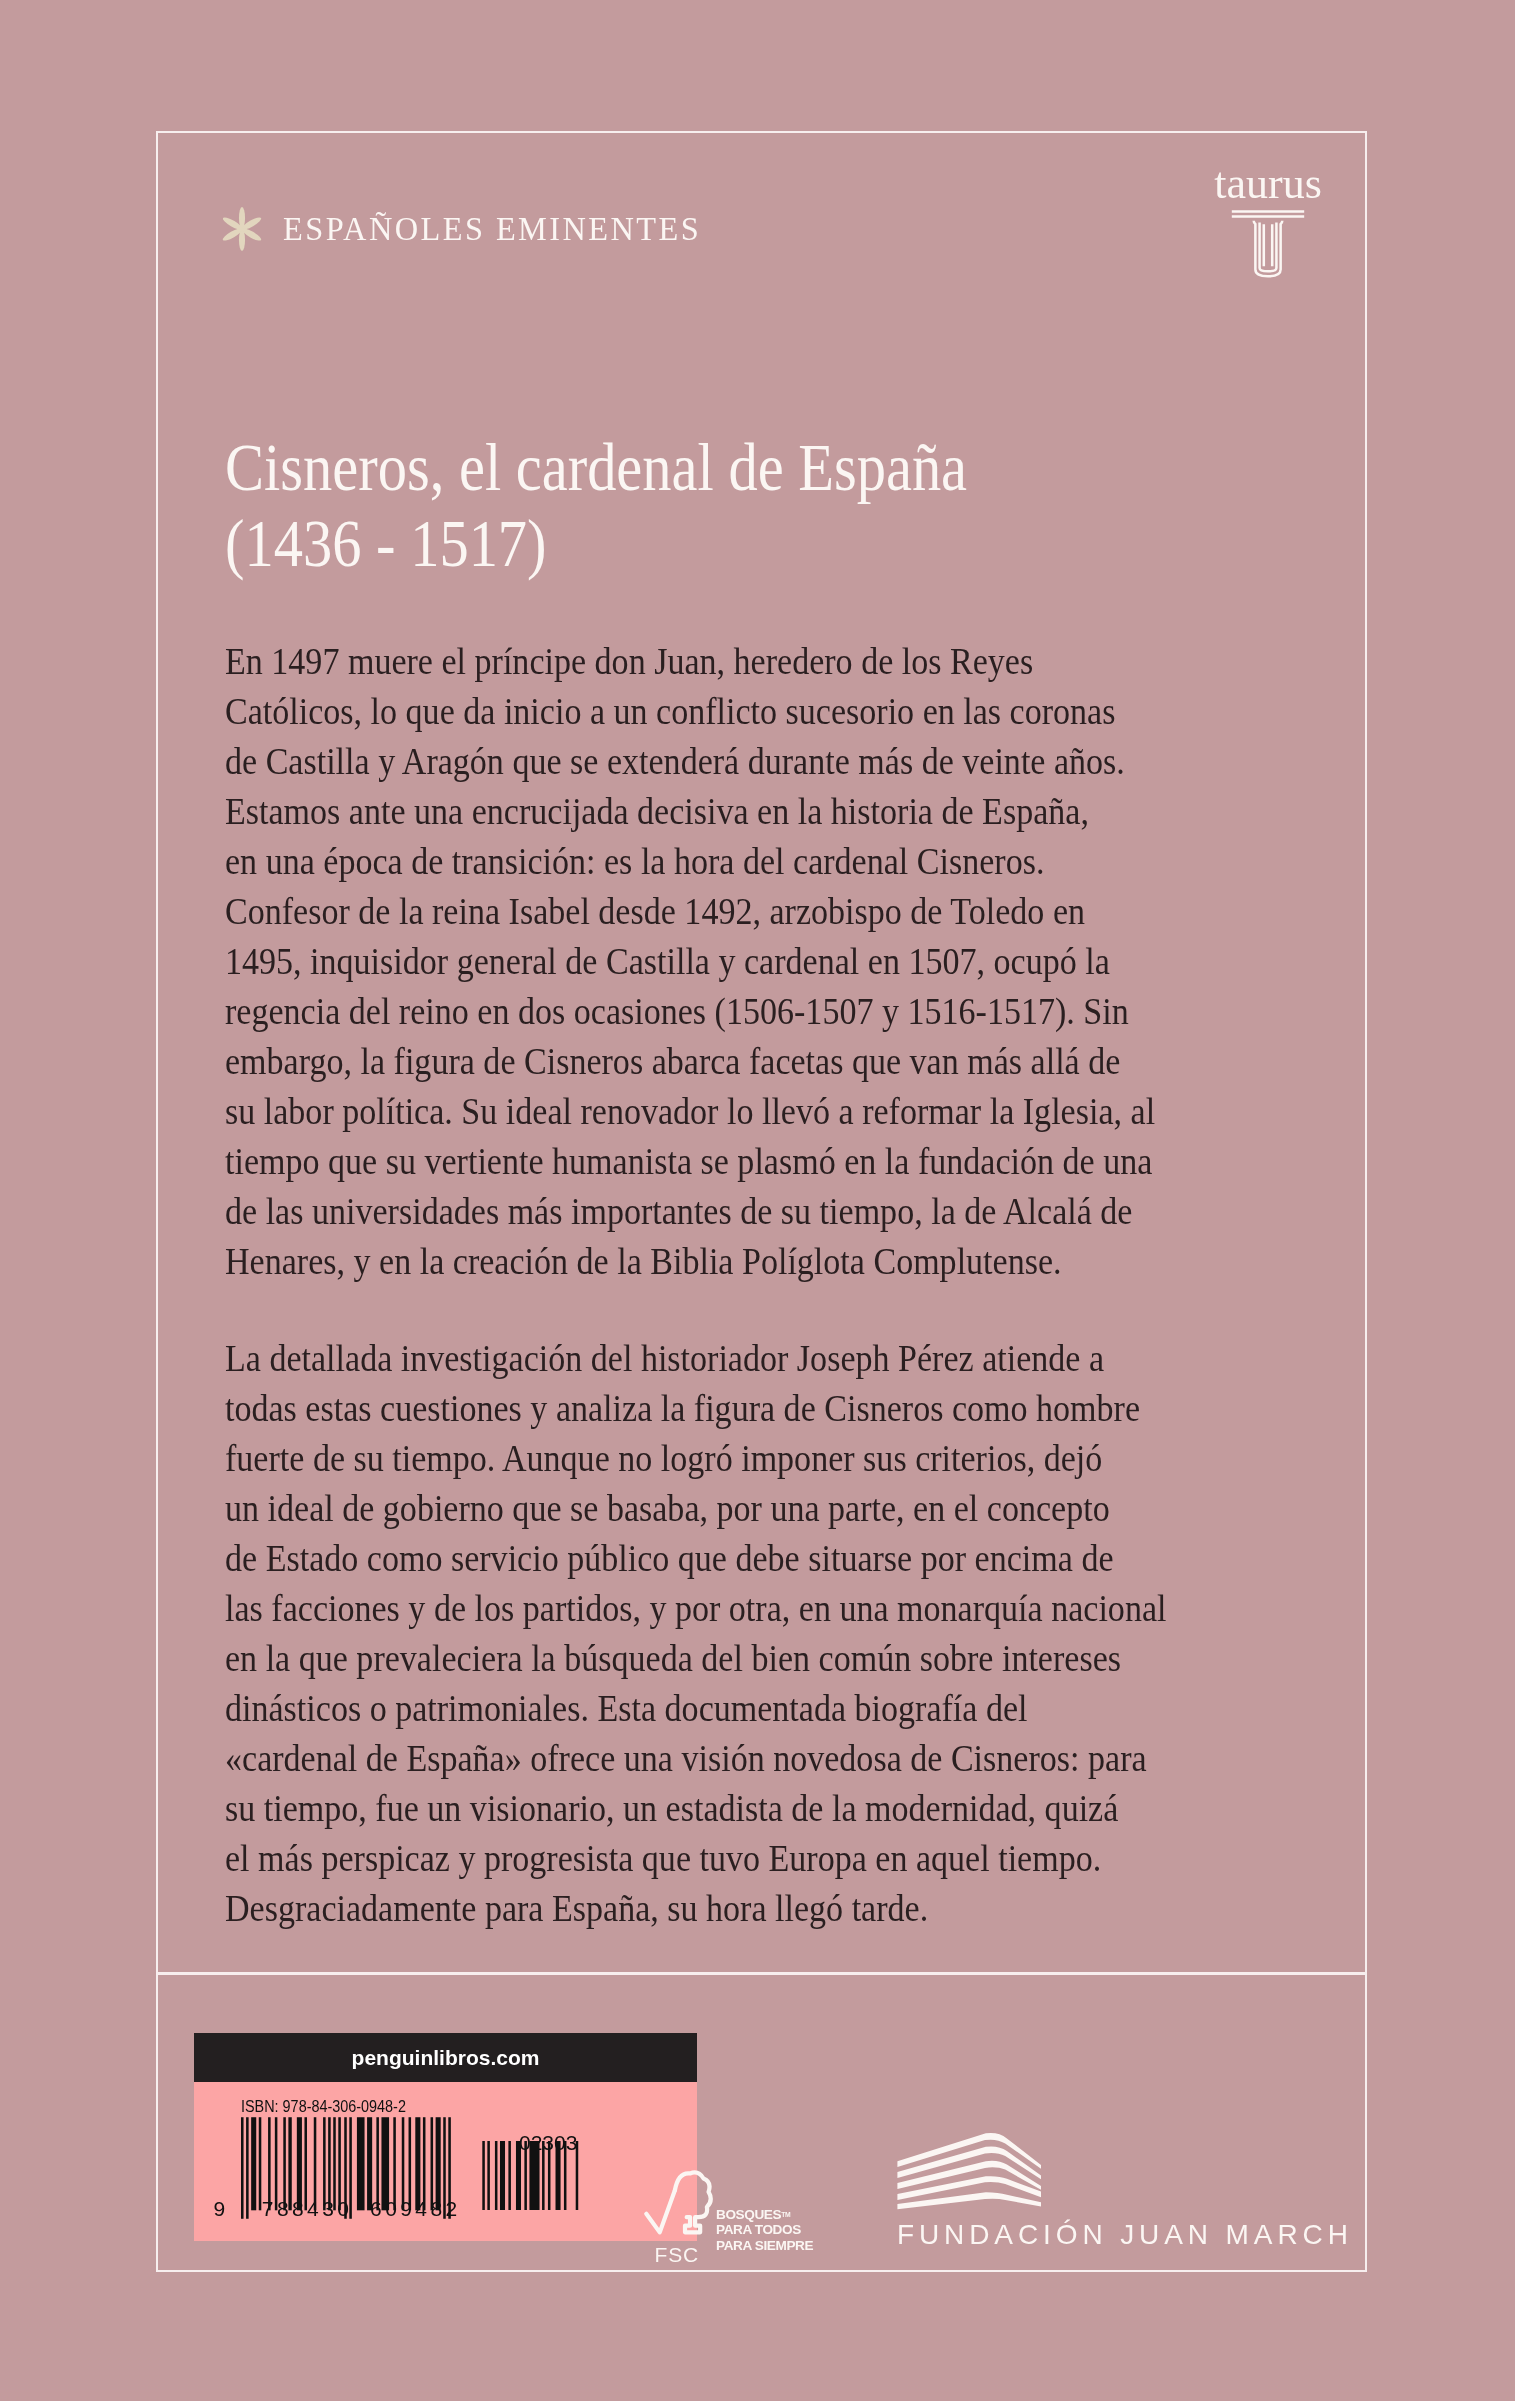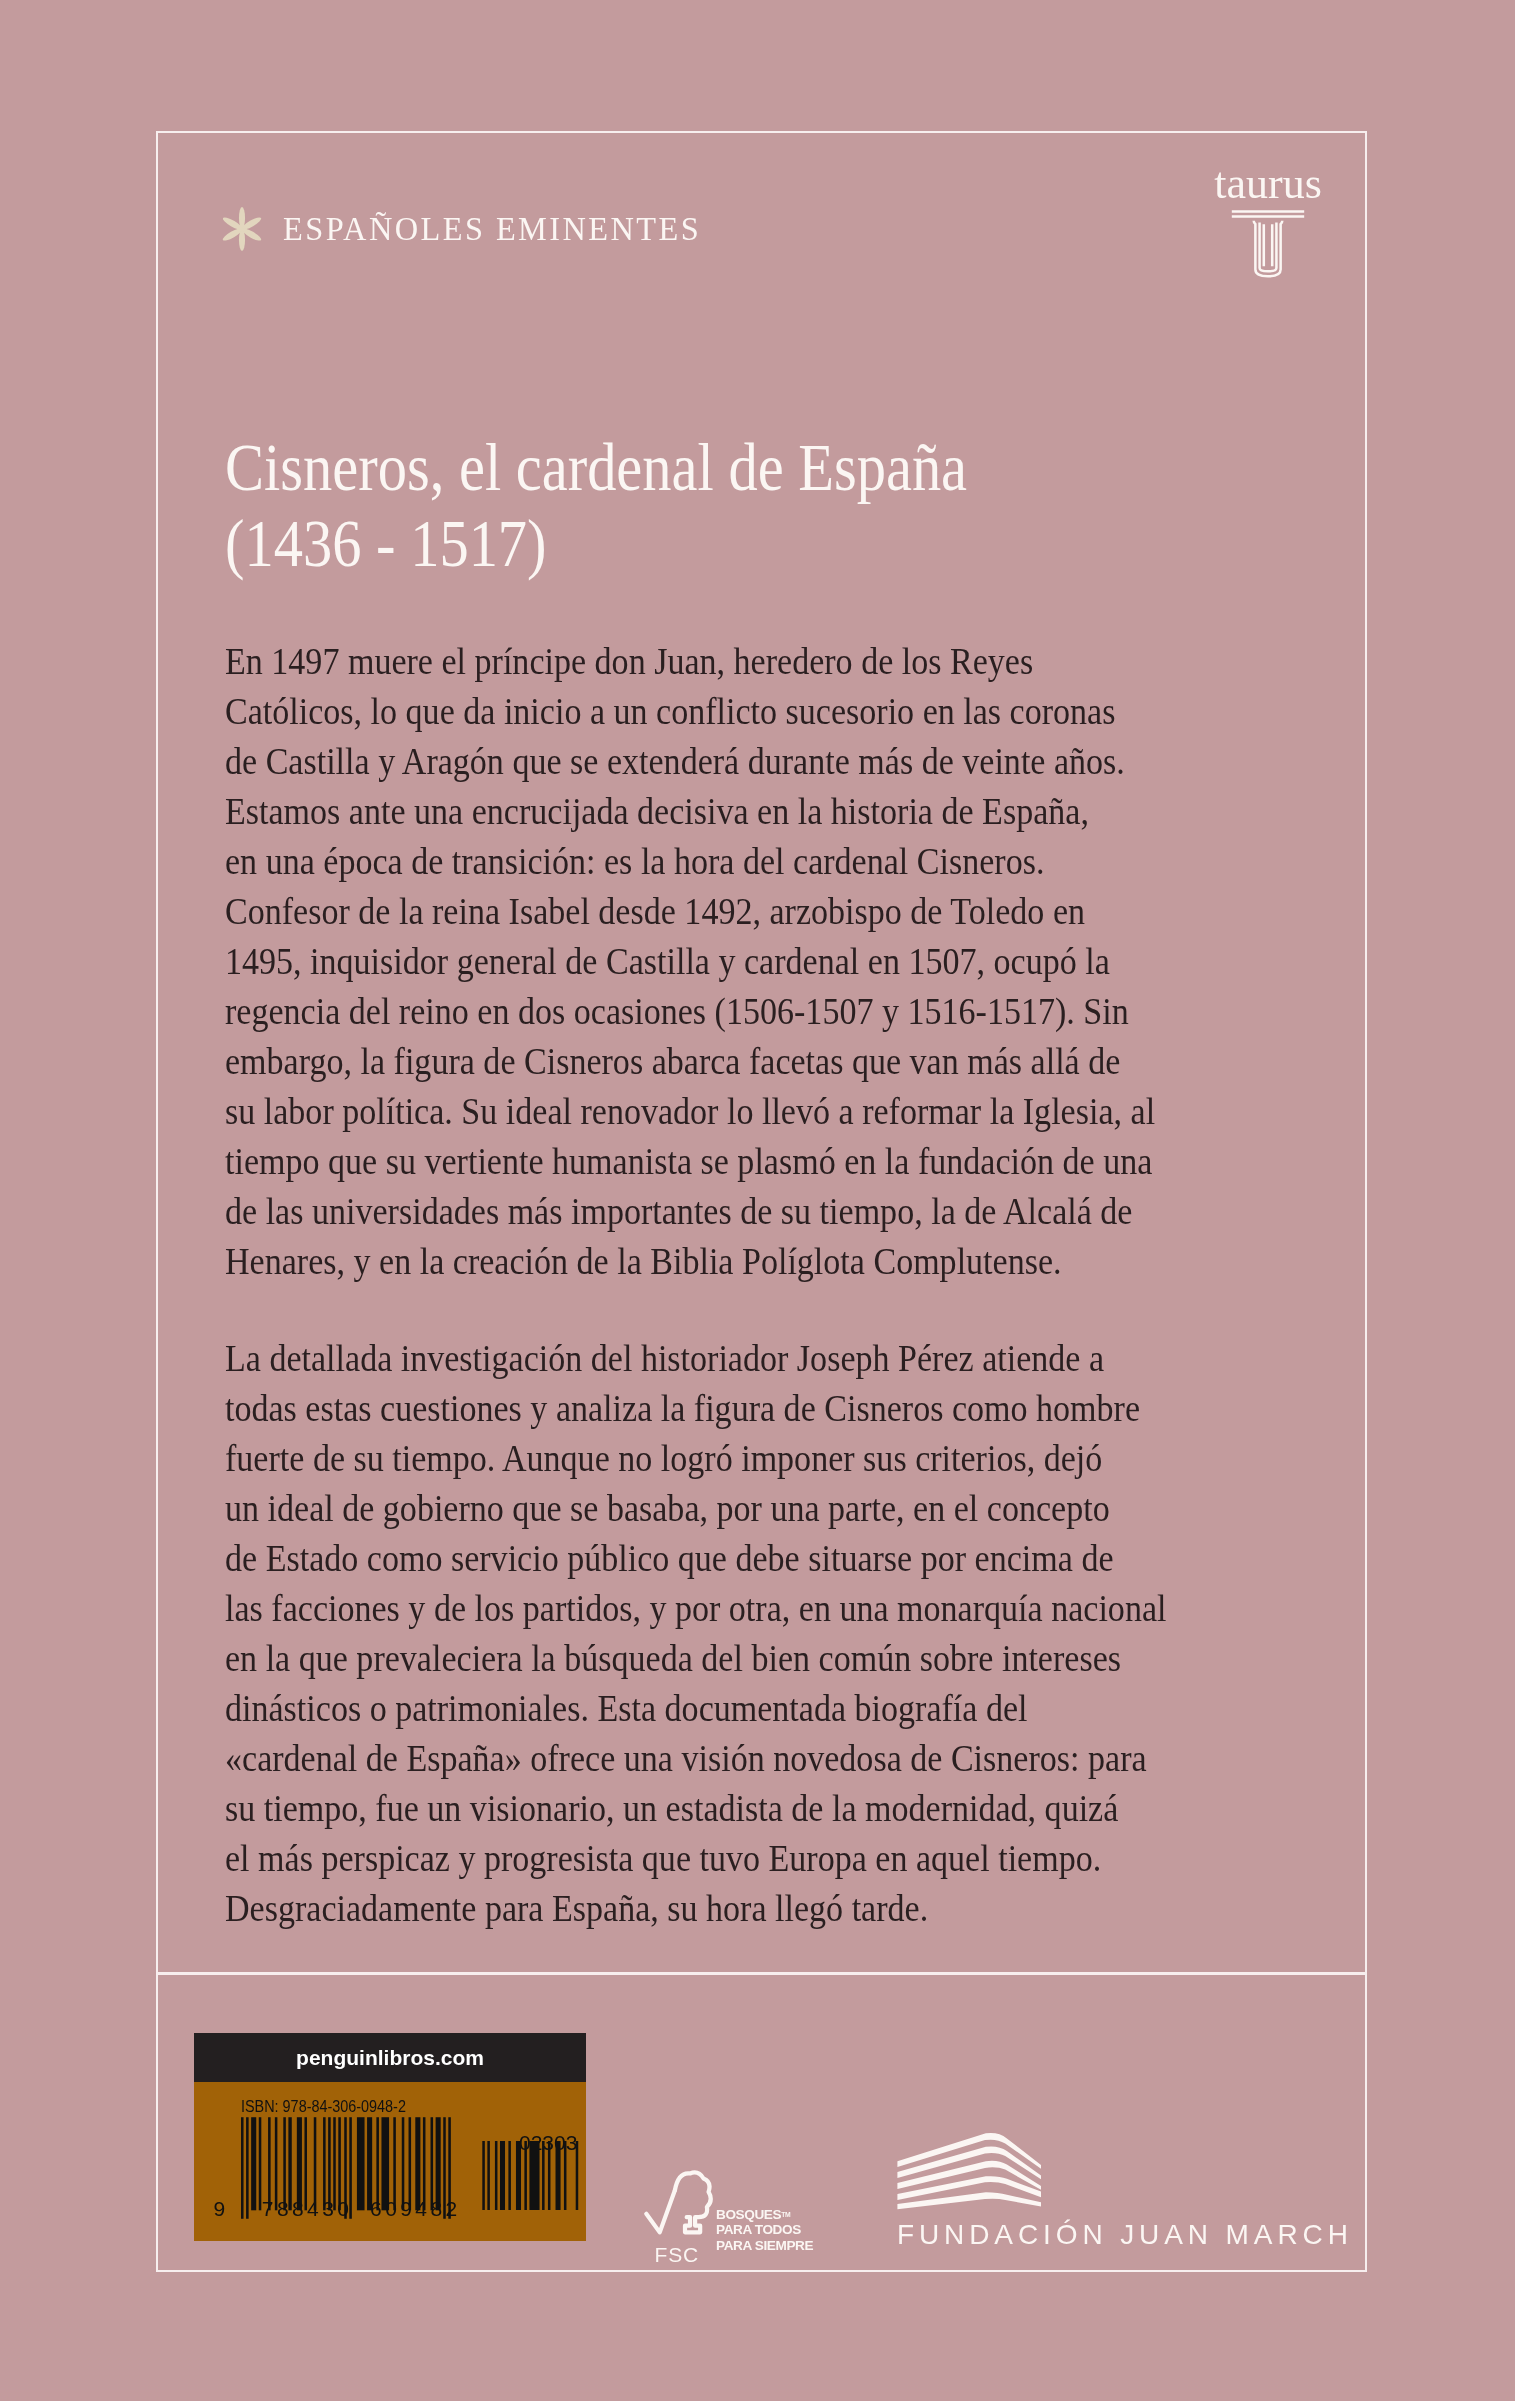--- a/index.html
+++ b/index.html
@@ -10,21 +10,21 @@
   .asterisk{width:44px;height:44px;margin-right:18.6px;}
   .series-label{font-size:33px;letter-spacing:2.5px;font-family:"Liberation Serif",serif;transform:scaleX(0.98);transform-origin:left;}
   .publisher{position:absolute;left:1213px;top:166px;width:110px;text-align:center;color:#fbf6f3;}
   .publisher-name{font-size:44px;line-height:36px;font-family:"Liberation Serif",serif;}
   .publisher-mark{margin-top:6.8px;}
   .title{position:absolute;left:225px;top:429px;color:#fbf6f3;font-size:68px;line-height:76px;font-family:"Liberation Serif",serif;transform:scaleX(0.86);transform-origin:left top;white-space:nowrap;}
   .blurb{position:absolute;left:225px;width:1102px;color:#2a1f20;font-size:37px;line-height:50px;font-family:"Liberation Serif",serif;transform:scaleX(0.92);transform-origin:left top;white-space:nowrap;}
   .blurb .line{display:block;height:50px;}
   .p1{top:637px;}
   .p2{top:1334px;}
-  .barcode-card{position:absolute;left:194px;top:2033px;width:392px;height:208px;background:#a16207;}
+  .barcode-card{position:absolute;left:194px;top:2033px;width:503px;height:208px;background:#fca5a5;}
   .barcode-header{height:49px;background:#231f20;color:#ffffff;font-family:"Liberation Sans",sans-serif;font-weight:bold;font-size:21px;display:flex;align-items:center;justify-content:center;}
   .isbn-text{position:absolute;left:47px;top:65px;font-family:"Liberation Sans",sans-serif;font-size:16px;color:#111;transform:scaleX(0.9);transform-origin:left;}
   .bars-main{position:absolute;left:47px;top:84px;}
   .digits{position:absolute;left:19.5px;top:164px;font-family:"Liberation Sans",sans-serif;font-size:21px;color:#111;letter-spacing:3.4px;}
   .addon-num{position:absolute;left:325px;top:98px;font-family:"Liberation Sans",sans-serif;font-size:21px;color:#111;}
   .bars-addon{position:absolute;left:288px;top:108px;}
   .fsc{position:absolute;left:641px;top:2165px;color:#fbf6f3;}
   .fsc-text{position:absolute;left:75px;top:42px;font-family:Liberation Sans, sans-serif;font-weight:bold;font-size:13.6px;line-height:15.3px;letter-spacing:-0.4px;color:#fbf6f3;white-space:nowrap;}
   .fsc-tm{font-size:6.8px;vertical-align:top;}
   .fsc-label{position:absolute;left:13.6px;top:78px;font-family:Liberation Sans, sans-serif;font-size:21px;color:#fbf6f3;letter-spacing:0.8px;}

